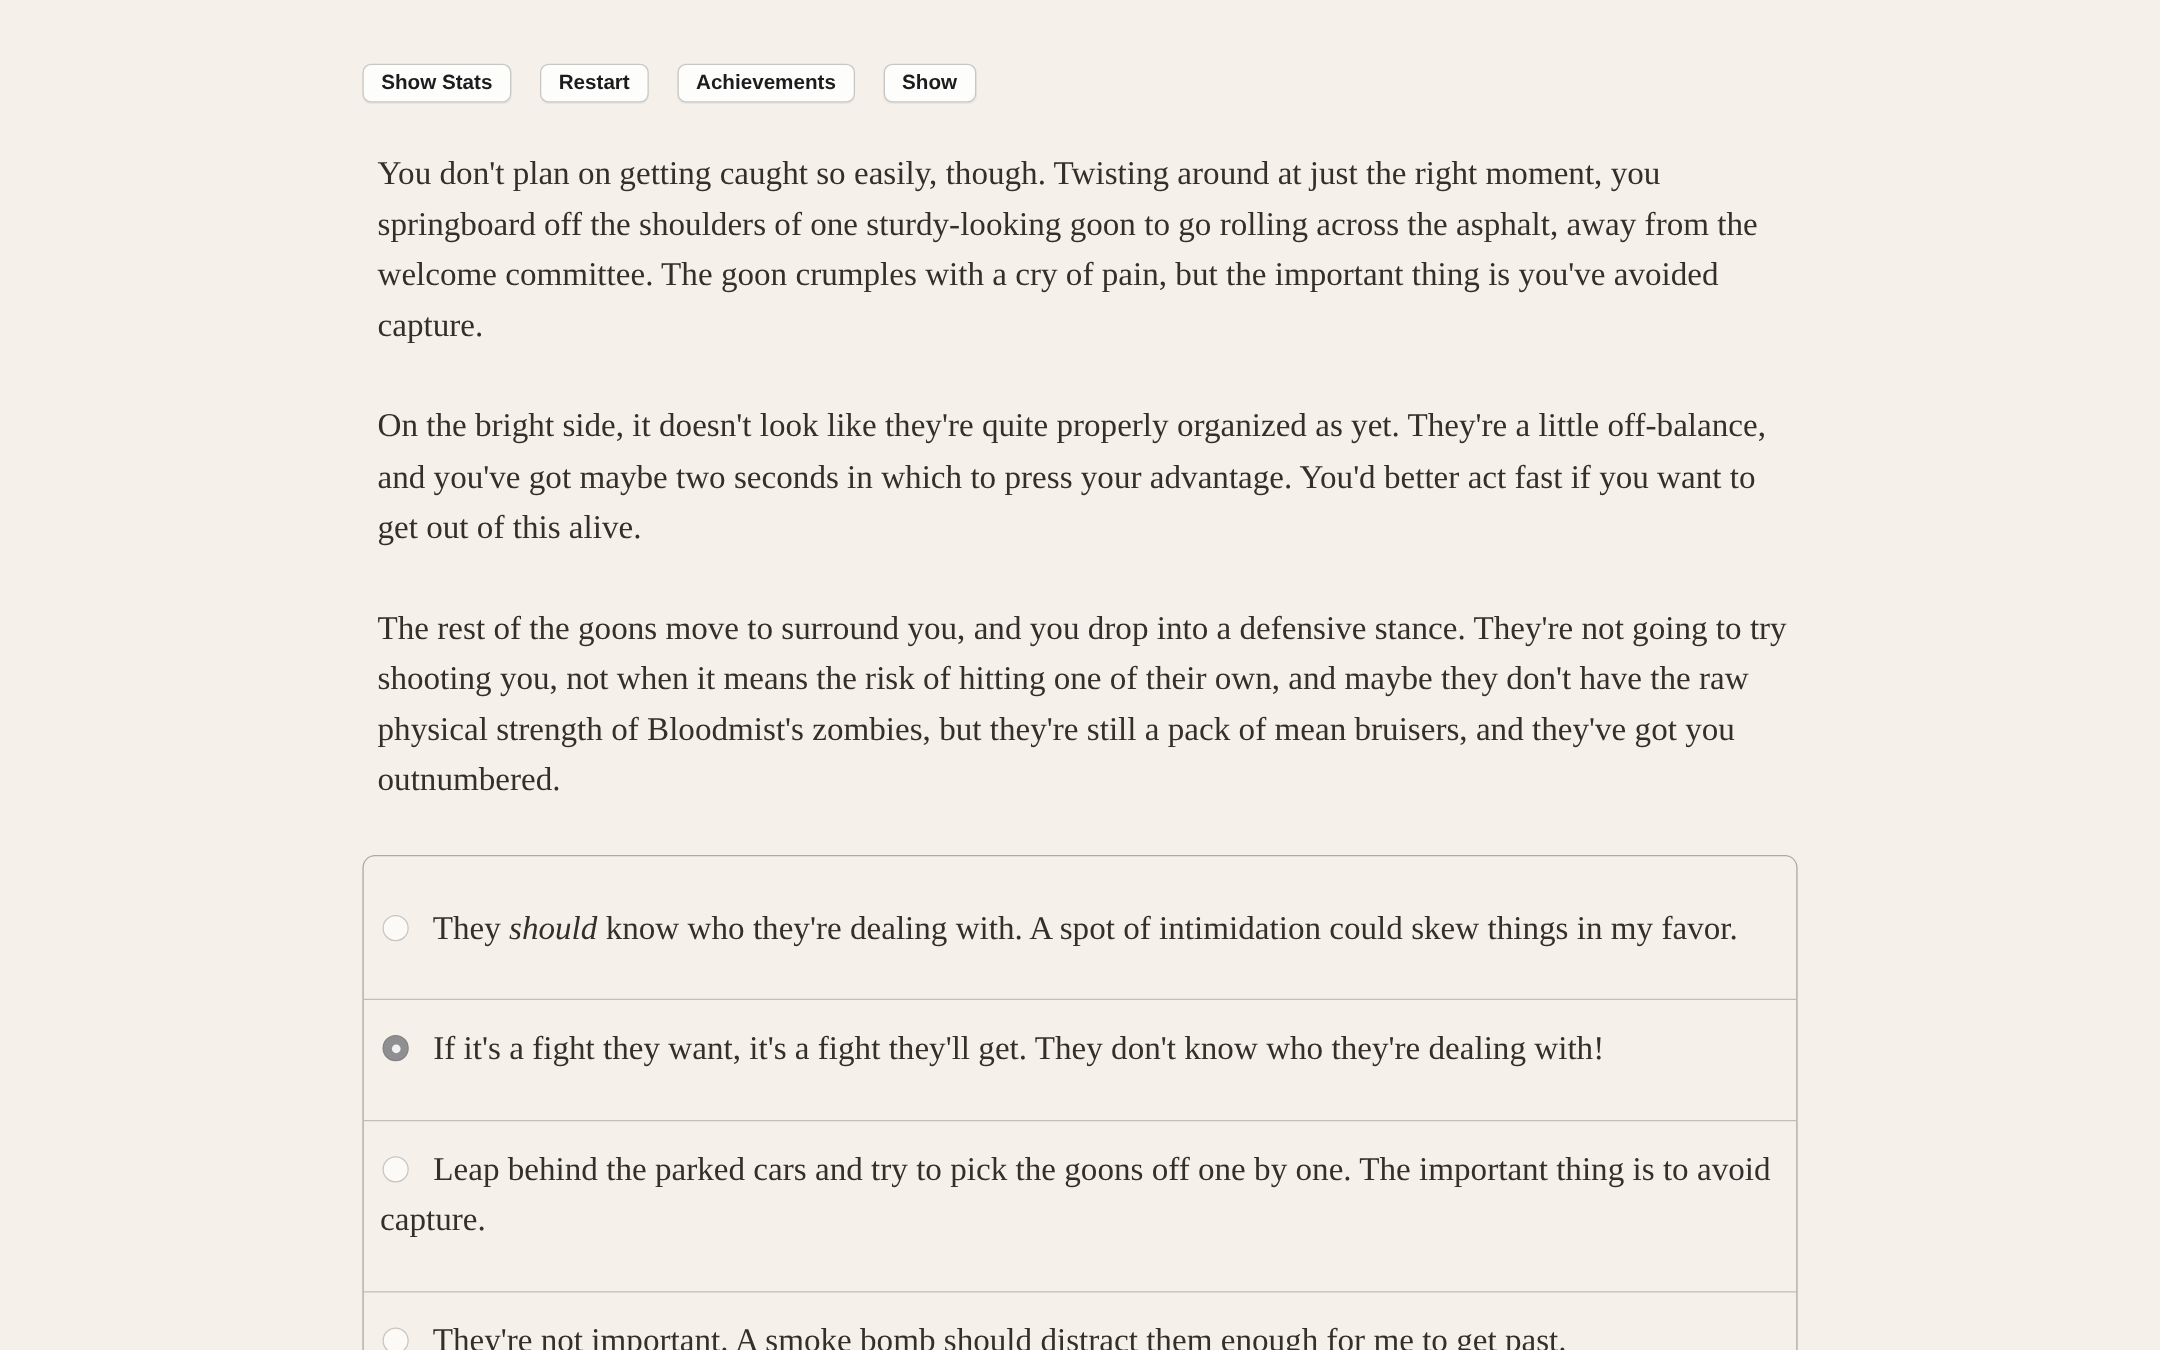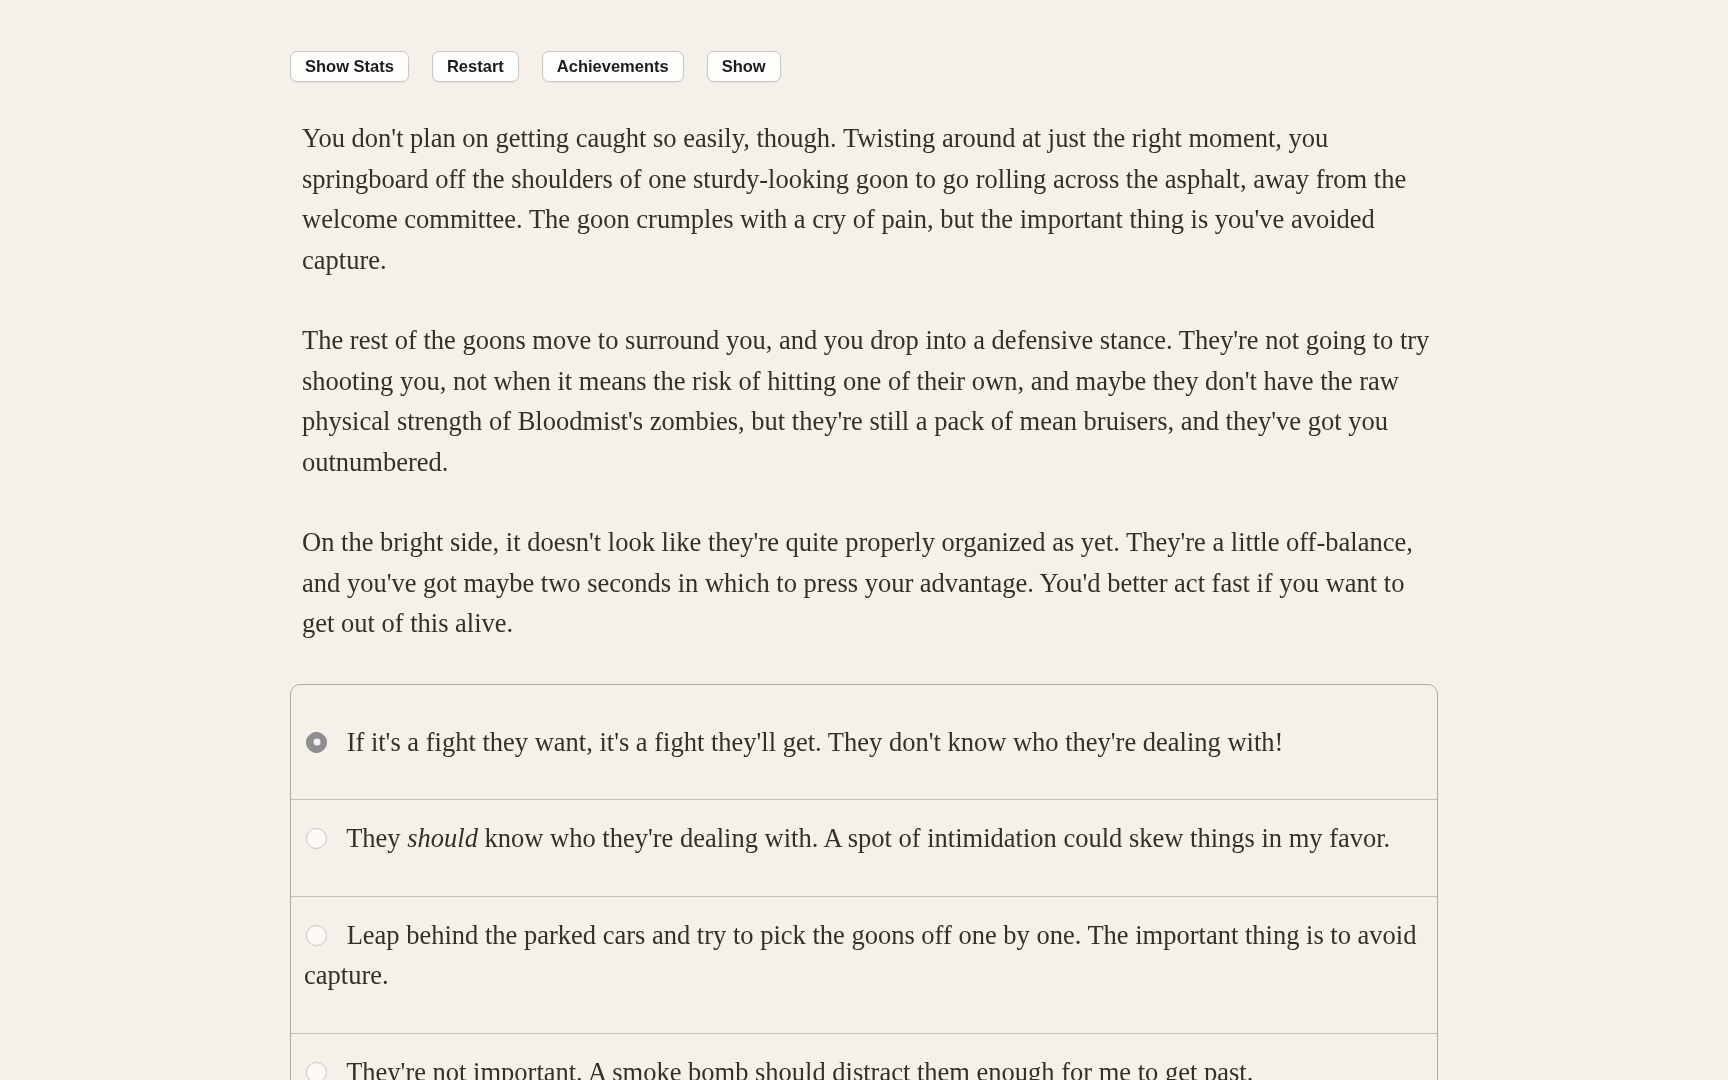--- a/index.html
+++ b/index.html
@@ -105,34 +105,34 @@
 
   <div class="toolbar">
     <button class="tb-btn">Show Stats</button>
     <button class="tb-btn">Restart</button>
     <button class="tb-btn">Achievements</button>
     <button class="tb-btn">Show</button>
   </div>
 
   <div class="story">
     <p>You don't plan on getting caught so easily, though. Twisting around at just the right moment, you springboard off the shoulders of one sturdy-looking goon to go rolling across the asphalt, away from the welcome committee. The goon crumples with a cry of pain, but the important thing is you've avoided capture.</p>
+    <p>On the bright side, it doesn't look like they're quite properly organized as yet. They're a little off-balance, and you've got maybe two seconds in which to press your advantage. You'd better act fast if you want to get out of this alive.</p>
     <p>The rest of the goons move to surround you, and you drop into a defensive stance. They're not going to try shooting you, not when it means the risk of hitting one of their own, and maybe they don't have the raw physical strength of Bloodmist's zombies, but they're still a pack of mean bruisers, and they've got you outnumbered.</p>
-    <p>On the bright side, it doesn't look like they're quite properly organized as yet. They're a little off-balance, and you've got maybe two seconds in which to press your advantage. You'd better act fast if you want to get out of this alive.</p>
   </div>
 
   <div class="choices">
 
     <label class="choice">
-      <input type="radio" name="choice" checked="" style="">
-      <span><span>If it's a fight they want, it's a fight they'll get. They don't know who they're dealing with!</span><em></em><span></span></span>
+      <input type="radio" name="choice" style="">
+      <span><span>They </span><em>should</em><span> know who they're dealing with. A spot of intimidation could skew things in my favor.</span></span>
     </label>
 
     <label class="choice">
-      <input type="radio" name="choice" style="">
-      <span><span>They </span><em>should</em><span> know who they're dealing with. A spot of intimidation could skew things in my favor.</span></span>
+      <input type="radio" name="choice" checked="" style="">
+      <span><span>If it's a fight they want, it's a fight they'll get. They don't know who they're dealing with!</span><em></em><span></span></span>
     </label>
 
     <label class="choice">
       <input type="radio" name="choice" style="">
       <span><span>Leap behind the parked cars and try to pick the goons off one by one. The important thing is to avoid capture.</span><em></em><span></span></span>
     </label>
 
     <label class="choice">
       <input type="radio" name="choice" style="">
       <span><span>They're not important. A smoke bomb should distract them enough for me to get past.</span><em></em><span></span></span>

